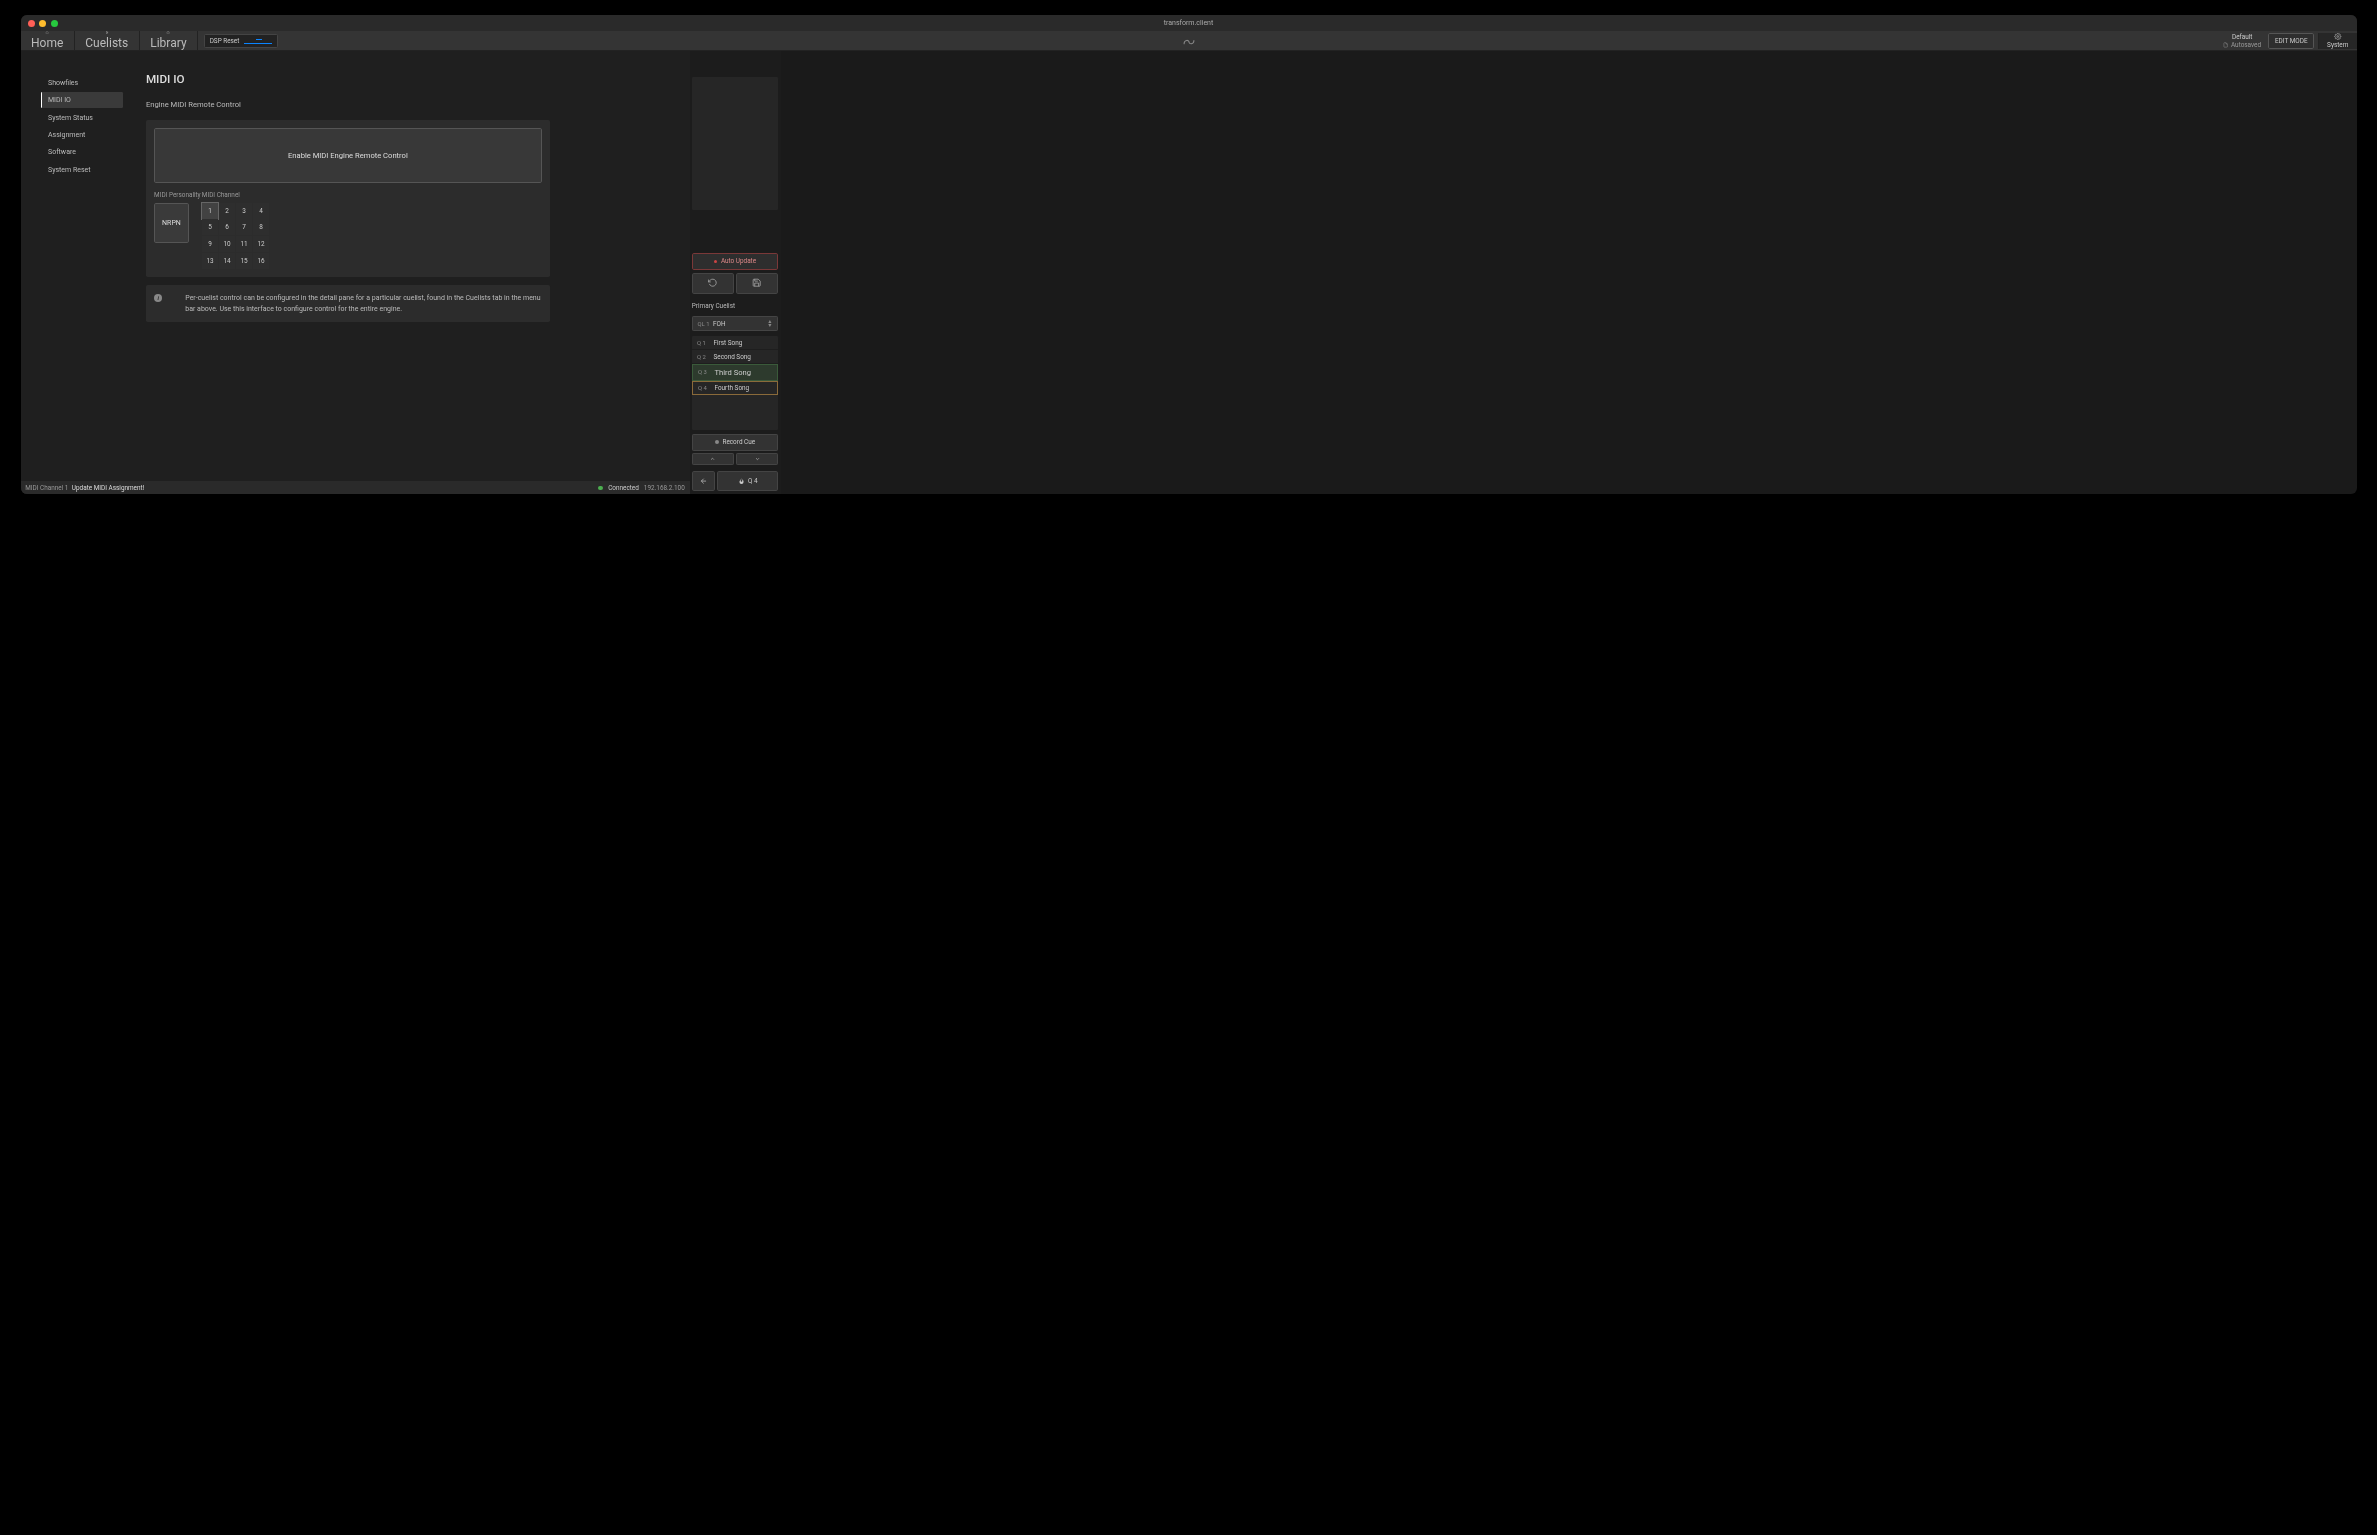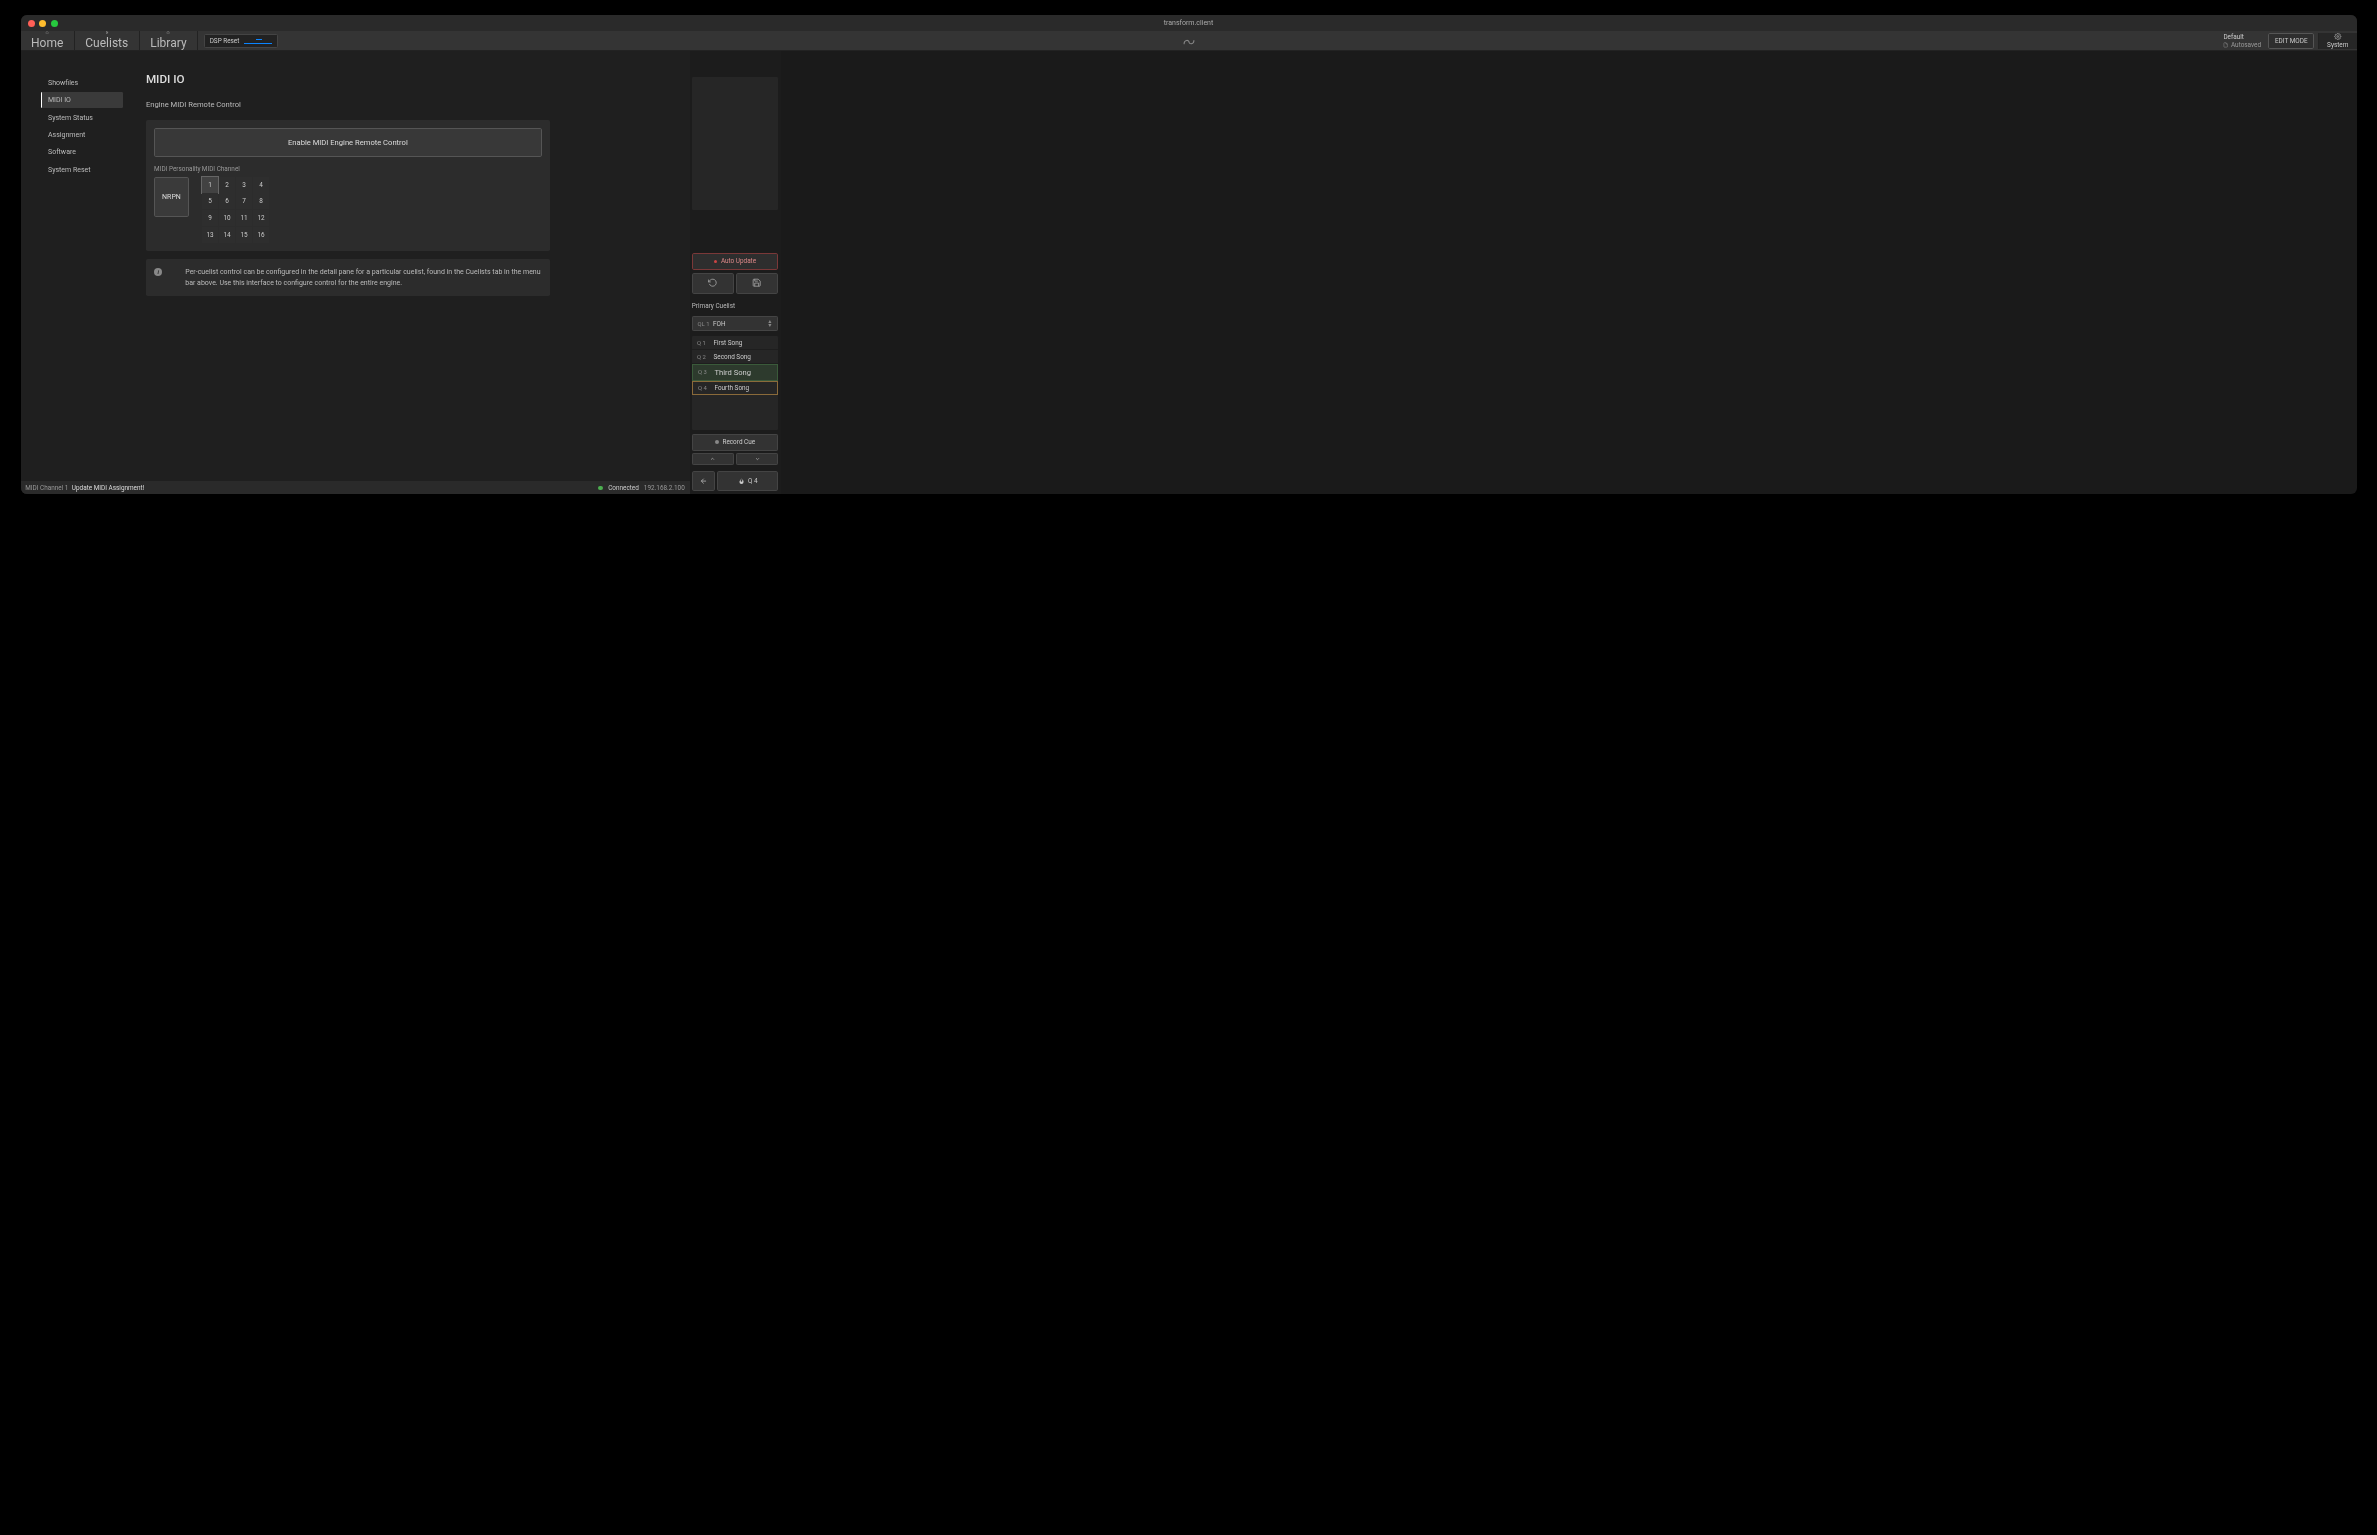--- a/index.html
+++ b/index.html
@@ -20,40 +20,40 @@
     .menubar-item svg, .menubar-item .micon { color: #bbb; }
     .dsp-load { display: flex; align-items: center; padding: 0 5.9px; gap: 4.7px; }
     .dsp-load-box { background: #222; border: 0.6px solid #444; padding: 2.3px 4.7px; display: flex; align-items: center; gap: 4.7px; font-size: 6.4px; border-radius: 1.2px; }
     .dsp-graph { width: 28px; height: 7px; border-bottom: 0.6px solid #0a84ff; position: relative; }
     .dsp-graph::after { content: ''; position: absolute; bottom: 0; right: 10.5px; width: 5.9px; height: 3.5px; border-top: 0.6px solid #0a84ff; }
     
     .menubar-center { position: absolute; left: 50%; transform: translateX(-50%); display: flex; align-items: center; height: 20px; }
     .logo-sym { width: 16.4px; height: 10.5px; }
     
     .menubar-right { margin-left: auto; display: flex; align-items: center; gap: 3.5px; padding-right: 0; }
-    .right-stack { display: flex; flex-direction: column; align-items: flex-start; font-size: 6.4px; padding-right: 3.5px; line-height: 1.3; }
+    .right-stack { display: flex; flex-direction: column; align-items: center; font-size: 6.4px; padding-right: 3.5px; line-height: 1.3; }
     .autosaved { display: flex; align-items: center; gap: 2.3px; color: #999; }
     .edit-mode-btn { background: #2e2e2e; border: 0.6px solid #555; padding: 2.9px 5.9px; color: #ccc; font-size: 6.4px; border-radius: 1.8px; cursor: pointer; }
     .system-tab { display: flex; flex-direction: column; align-items: center; justify-content: center; padding: 0 8.2px; border-left: 0.6px solid #222; background: #262626; font-size: 6.4px; gap: 0.6px; cursor: pointer; }
     
     .main-area { display: flex; height: 443px; }
     .left-col { width: 669px; display: flex; flex-direction: column; background: #1f1f1f; }
     .right-col { width: 91px; background: #1c1c1c; padding: 7px 2.3px 3.5px 2.3px; display: flex; flex-direction: column; }
     
     .content-row { display: flex; flex: 1; }
     .sidebar { width: 102px; padding: 23.4px 0 0 20.5px; }
     .sidebar-item { padding: 4.1px 7px; color: #bbb; font-size: 7px; border-radius: 1.2px; cursor: pointer; margin-bottom: 1.2px; }
     .sidebar-item.active { background: #3a3a3a; border-left: 1.2px solid #fff; padding-left: 5.9px; }
     
     .content { flex: 1; padding: 21px 23.4px; }
     .page-title { font-size: 11.7px; font-weight: 500; color: #ddd; margin-bottom: 14px; }
     .section-title { font-size: 7.6px; color: #bbb; margin-bottom: 10.5px; }
     
     .config-panel { background: #2c2c2c; border-radius: 1.8px; padding: 8.2px; margin-bottom: 8.2px; }
-    .enable-btn { width: 100%; background: #383838; border: 0.6px solid #555; color: #ddd; padding: 9px; font-size: 7.6px; border-radius: 1.8px; cursor: pointer; margin-bottom: 8.2px; }
+    .enable-btn { width: 100%; background: #383838; border: 0.6px solid #555; color: #ddd; padding: 22px; font-size: 7.6px; border-radius: 1.8px; cursor: pointer; margin-bottom: 8.2px; }
     
     .midi-row { display: flex; gap: 1.2px; align-items: flex-start; }
     .midi-col-label { font-size: 6.4px; color: #999; margin-bottom: 3.5px; }
     .nrpn-btn { background: #3a3a3a; border: 0.6px solid #555; color: #ddd; padding: 15px 7px; border-radius: 1.8px; cursor: pointer; font-size: 7px; }
     .channel-grid { display: grid; grid-template-columns: repeat(4, 16.4px); gap: 0.6px; }
     .channel-btn { background: #2e2e2e; border: none; color: #ccc; width: 16.4px; height: 16px; font-size: 6.4px; cursor: pointer; display: flex; align-items: center; justify-content: center; }
     .channel-btn.active { background: #424242; outline: 0.6px solid #666; }
     
     .info-panel { background: #2c2c2c; border-radius: 1.8px; padding: 8.2px; display: flex; gap: 23px; align-items: flex-start; }
     .info-icon { width: 8.2px; height: 8.2px; border-radius: 50%; background: #888; color: #2c2c2c; display: flex; align-items: center; justify-content: center; font-size: 5.9px; font-weight: bold; font-style: italic; flex-shrink: 0; margin-top: 0.6px; }

